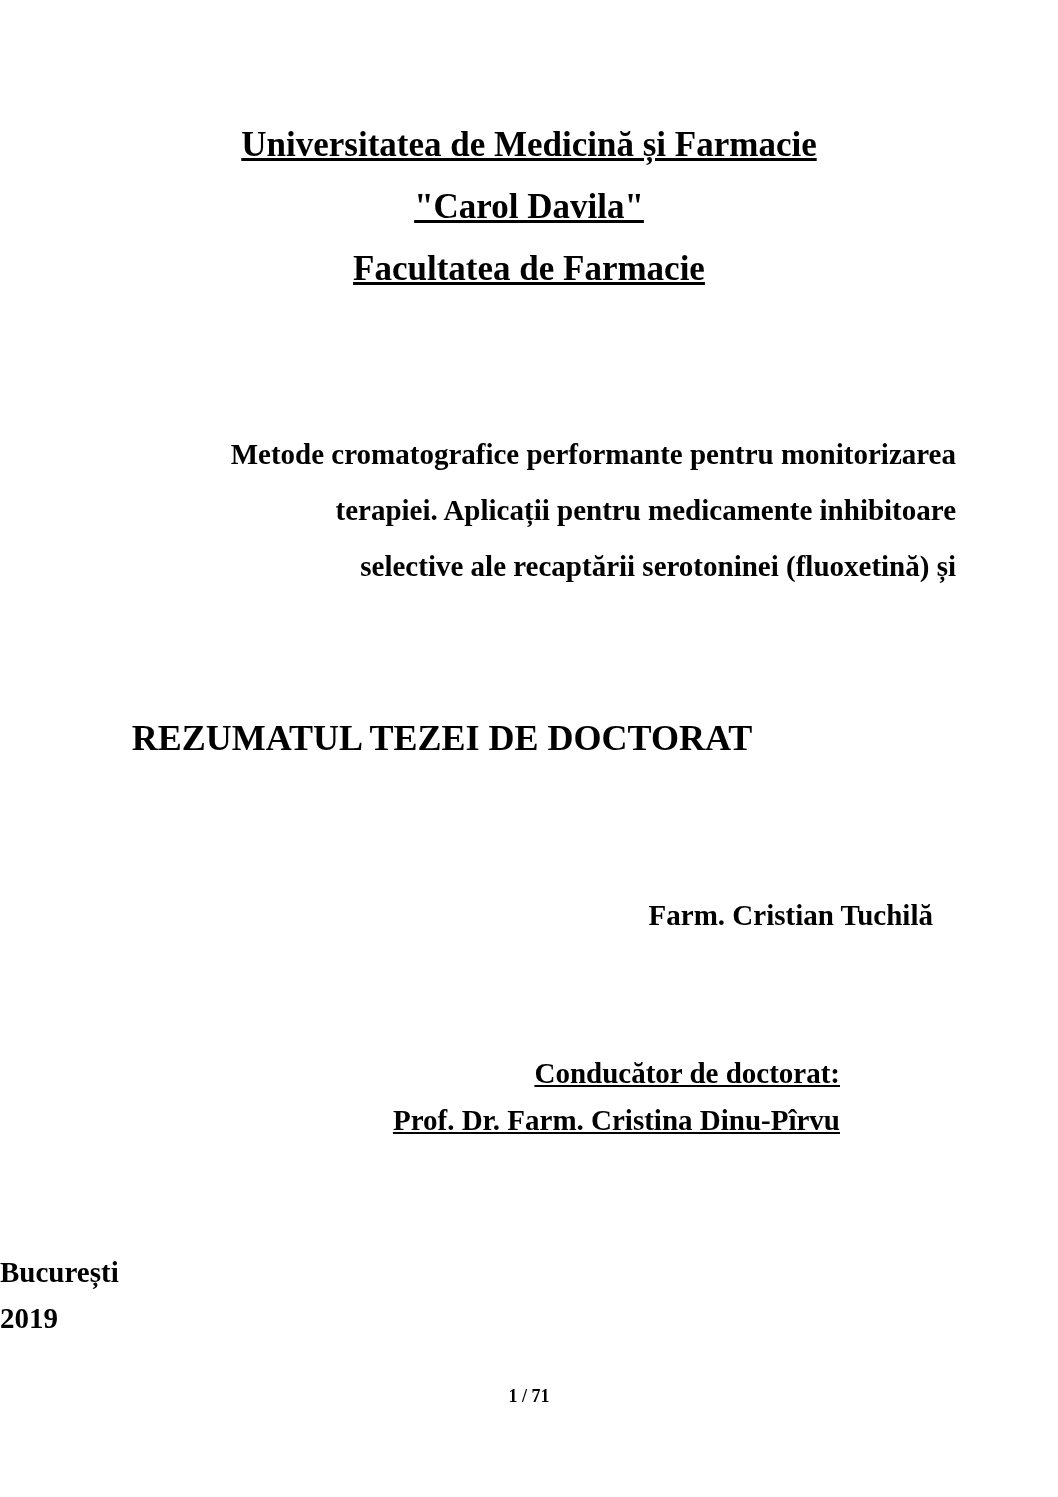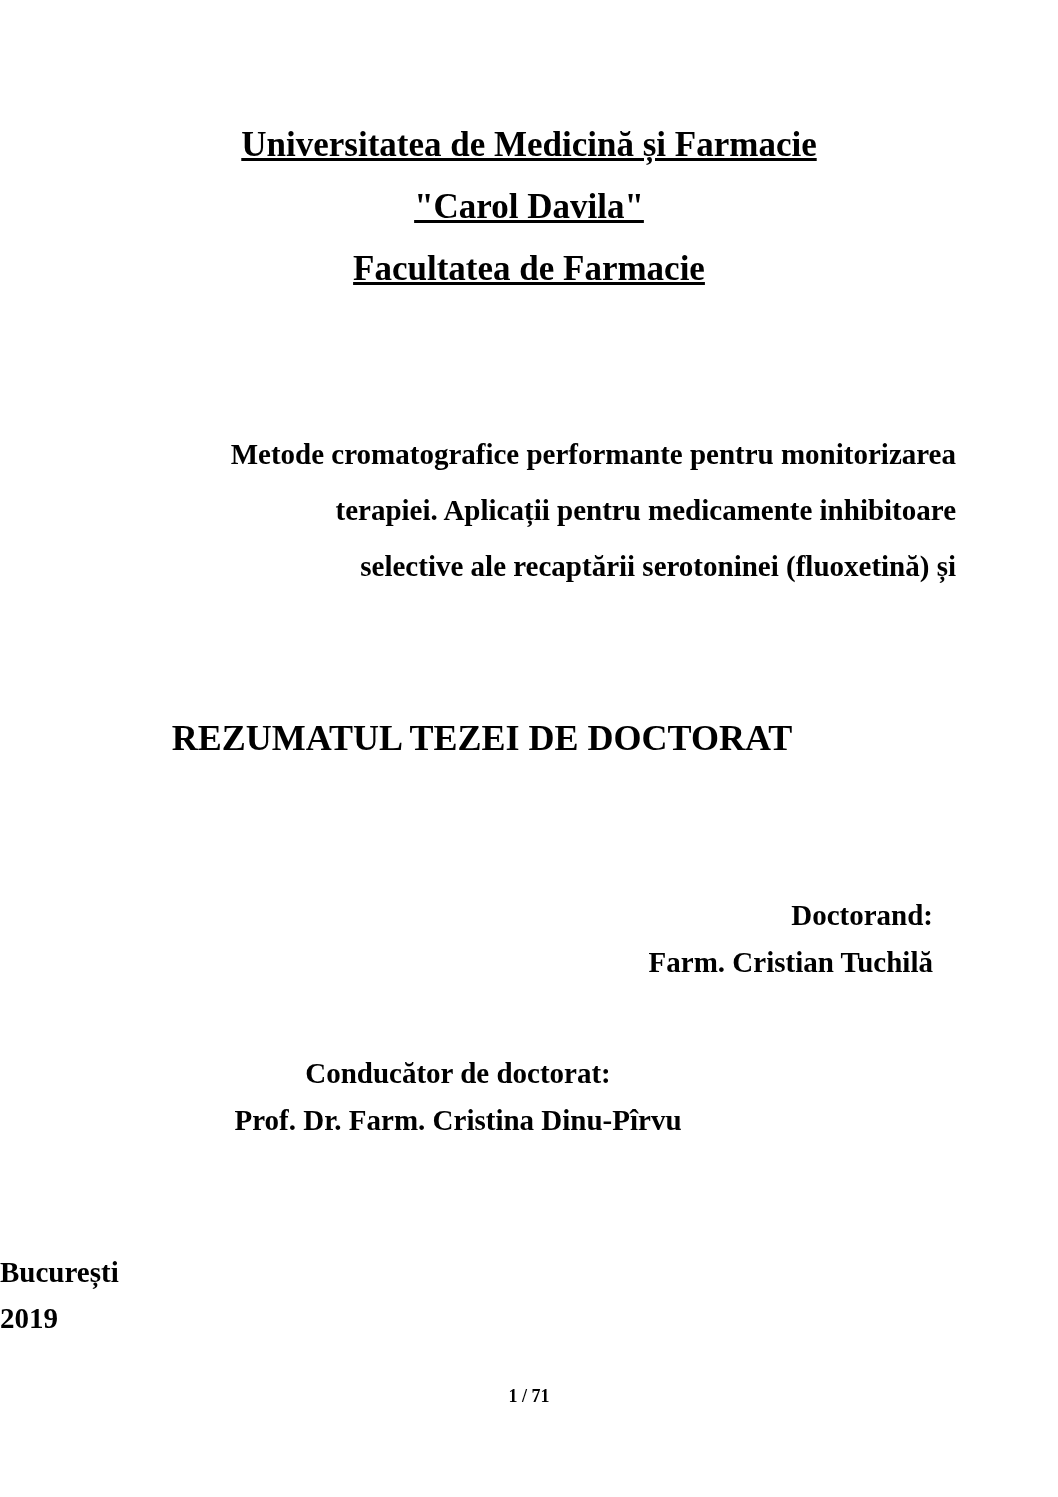--- a/index.html
+++ b/index.html
@@ -36,37 +36,37 @@
     line-height: 56px;
     margin-left: 24px;
   }
   .rezumat {
     top: 716px;
     left: 0;
     width: 884px;
     text-align: center;
     font-size: 36px;
     line-height: 44px;
-    padding-left: 40px;
   }
   .doctorand {
     top: 892px;
     right: 125px;
     width: 700px;
     text-align: right;
     font-size: 29px;
     line-height: 47px;
   }
   .conducator {
     top: 1050px;
-    left: 108px;
+    left: 140px;
     width: 700px;
-    text-align: center;
+    text-align: right;
     font-size: 29px;
     line-height: 47px;
+    text-decoration: underline;
   }
   .location {
     top: 1249px;
     left: 0;
     width: 1058px;
     font-size: 29px;
     line-height: 46px;
   }
   .page-footer {
     top: 1383px;
@@ -90,21 +90,20 @@
 
   <div class="block thesis-title">
     <div>Metode cromatografice performante pentru monitorizarea</div>
     <div>terapiei. Aplicații pentru medicamente inhibitoare</div>
     <div>selective ale recaptării serotoninei (fluoxetină) și</div>
   </div>
 
   <div class="block rezumat">REZUMATUL TEZEI DE DOCTORAT</div>
 
   <div class="block doctorand">
-    <div>Doctorand:</div>
     <div>Farm. Cristian Tuchilă</div>
   </div>
 
   <div class="block conducator">
     <div>Conducător de doctorat:</div>
     <div>Prof. Dr. Farm. Cristina Dinu-Pîrvu</div>
   </div>
 
   <div class="block location">
     <div>București</div>

